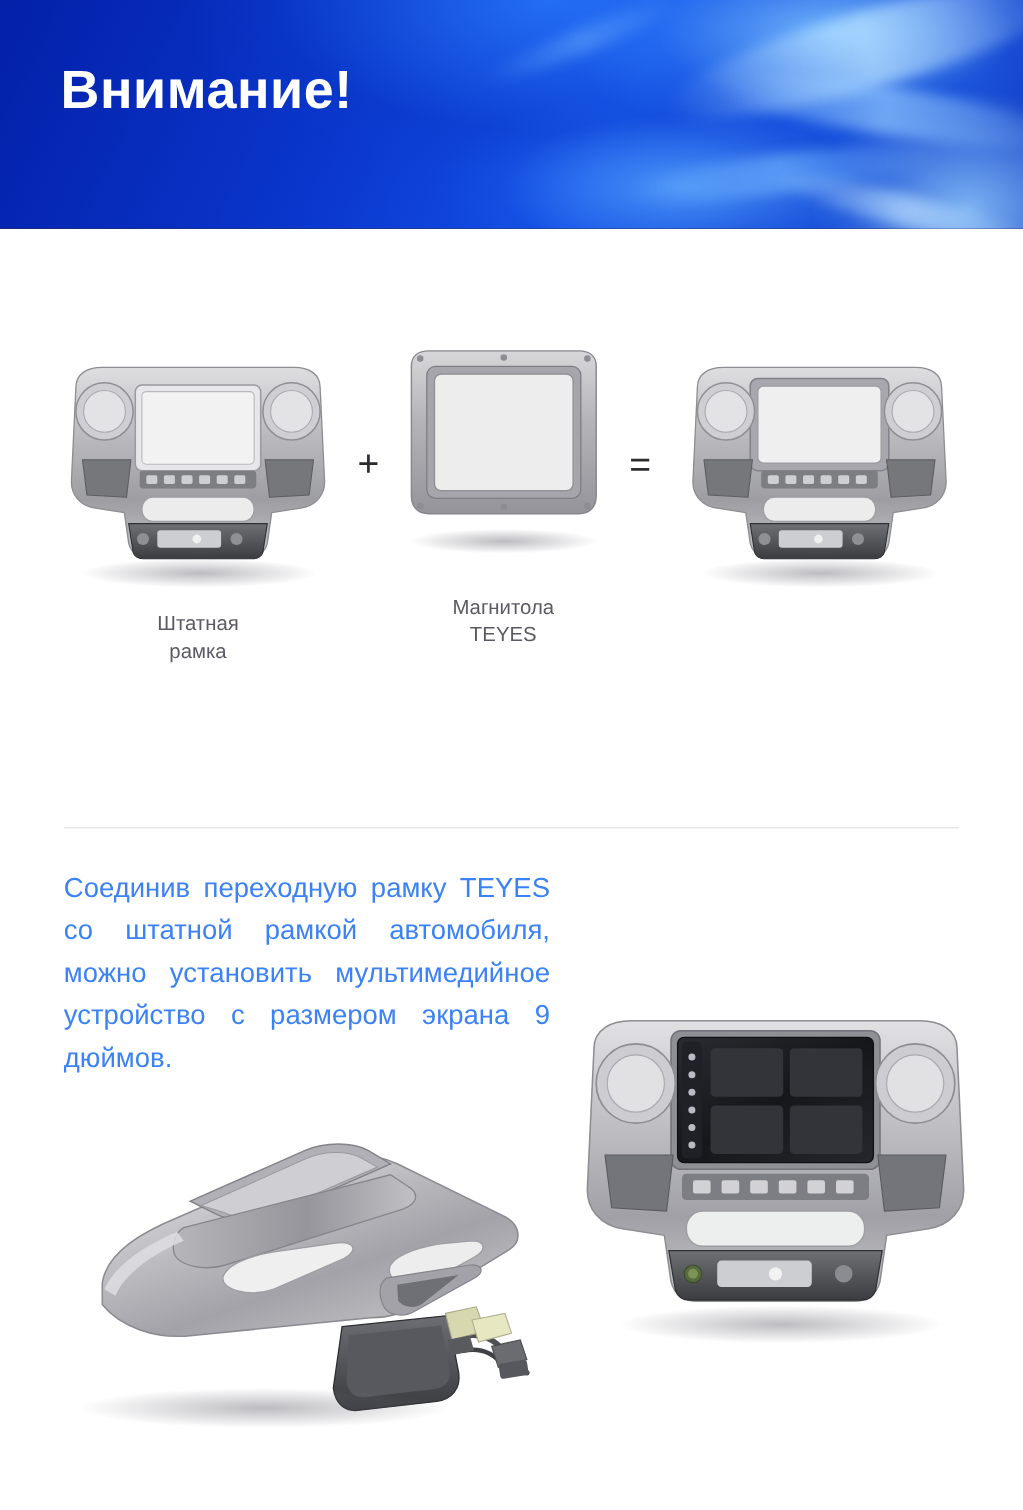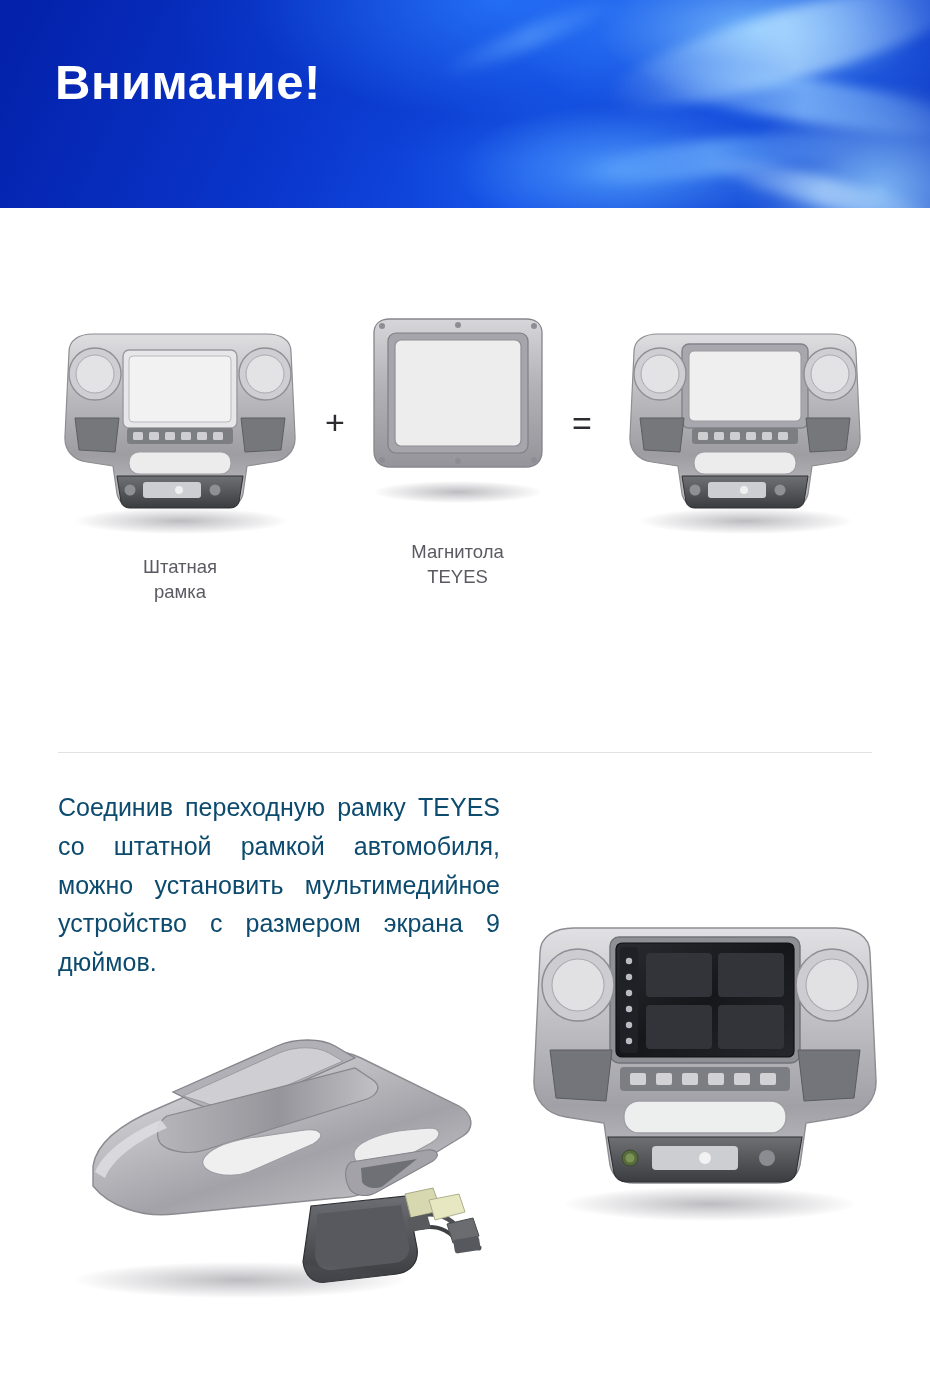--- a/index.html
+++ b/index.html
@@ -99,21 +99,21 @@
   }
 
   
   .para {
     position: absolute;
     left: 58px;
     top: 788px;
     width: 442px;
     font-size: 25px;
     line-height: 1.55;
-    color: #0c4a6e;
+    color: #3b82f6;
     text-align: justify;
     font-weight: 500;
   }
 
   
   .photo {
     position: absolute;
   }
 
   svg { display: block; }

